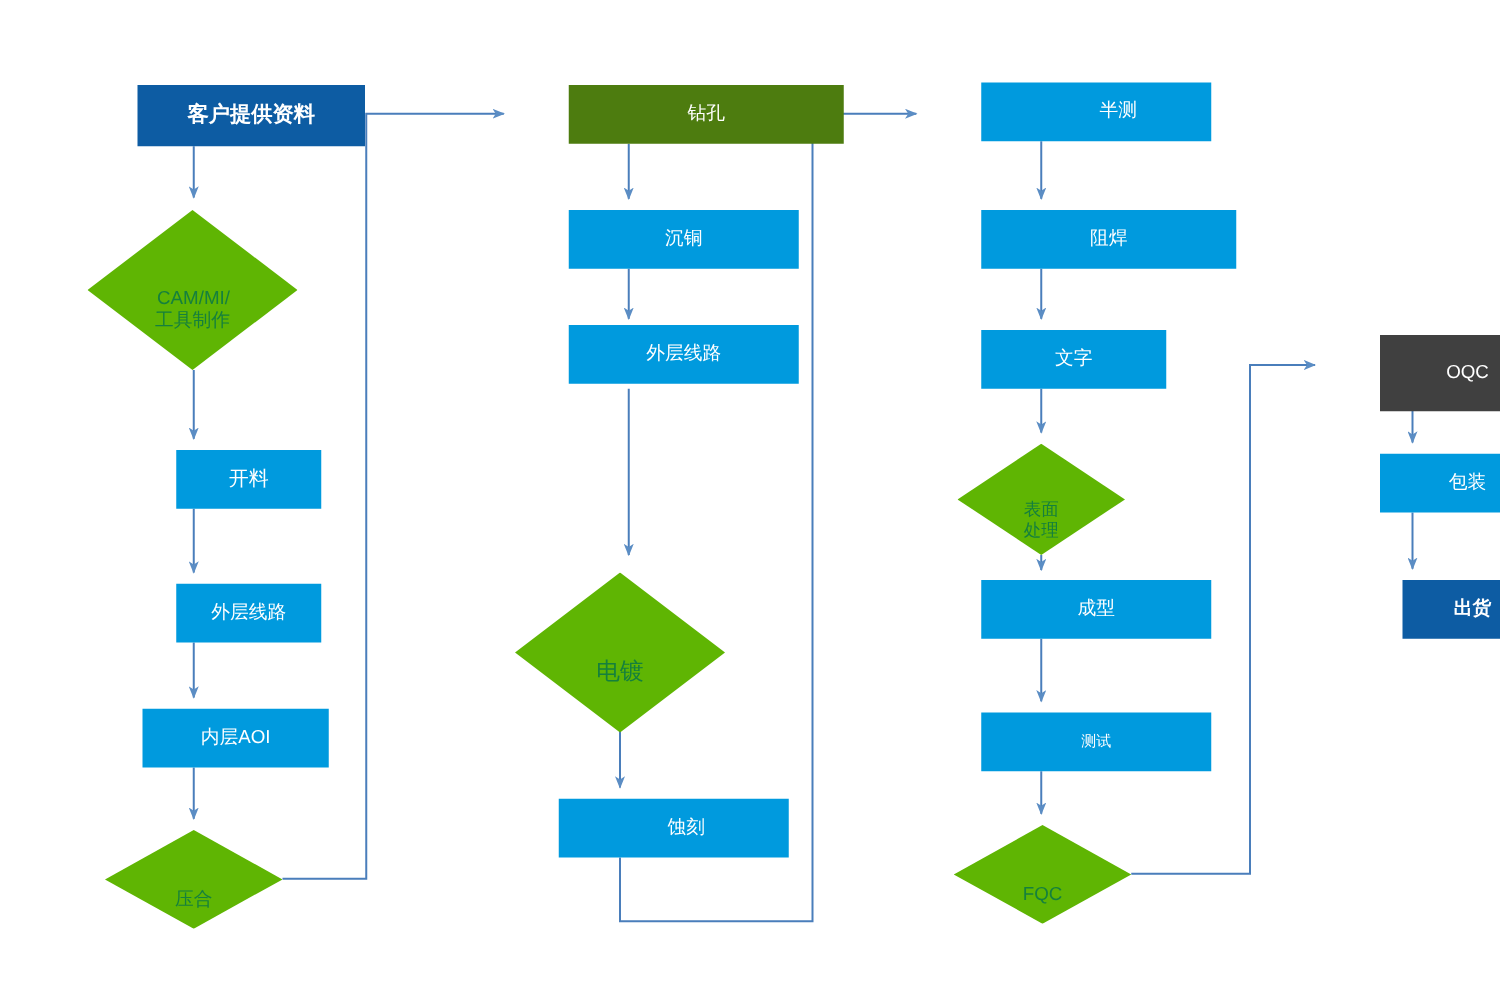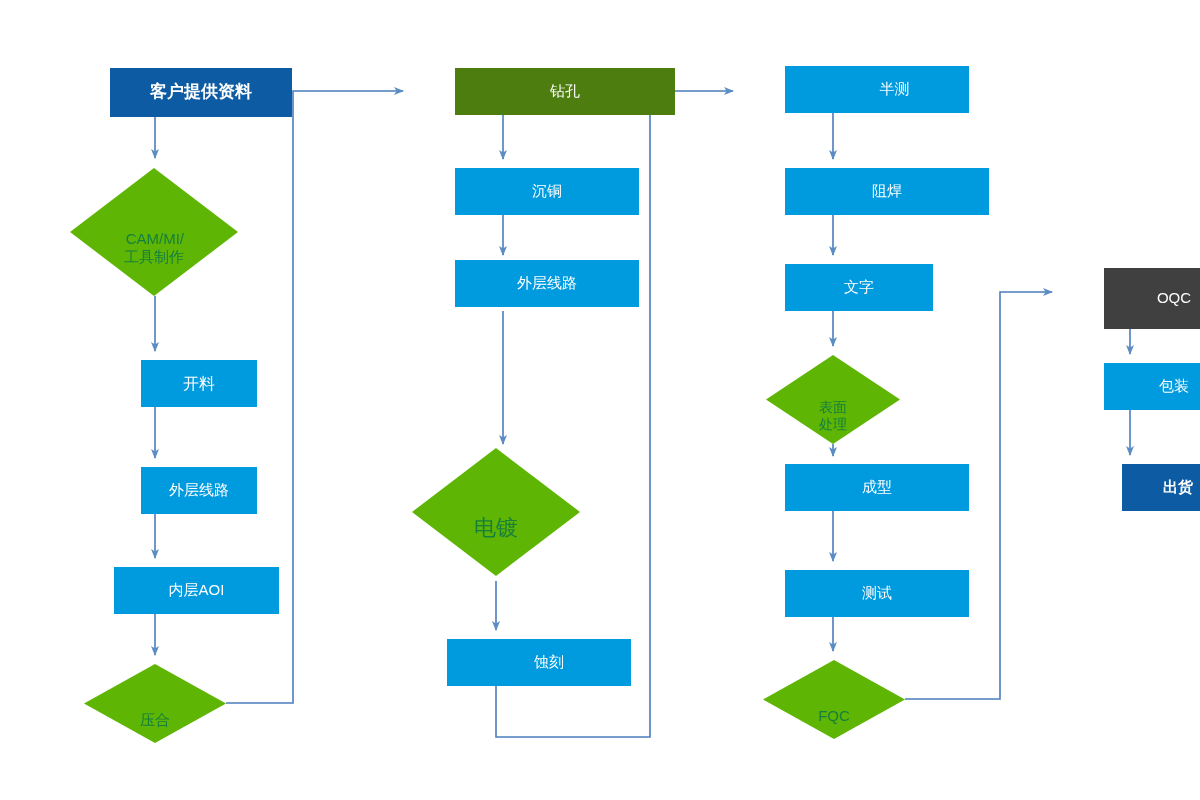--- a/index.html
+++ b/index.html
@@ -107,40 +107,40 @@
   </svg>
 
   <div id="node-layer">
       <div class="node rect start-end" style="left: 66px; top: 68px; width: 182px; height: 49px; font-size: 17px; background: rgb(13, 92, 163);"><span class="lbl">客户提供资料</span></div>
       <div class="node diamond-wrap" style="left: 70px; top: 168px; width: 168px; height: 128px; font-size: 15px;"><svg class="diamond-shape" viewBox="0 0 168 128" preserveAspectRatio="none">
           <polygon points="84,0 168,64 84,128 0,64" fill="#5FB503"></polygon>
         </svg><div class="diamond-label">CAM/MI/
 工具制作</div></div>
       <div class="node rect" style="left: 97px; top: 360px; width: 116px; height: 47px; font-size: 16px; background: rgb(0, 154, 222);"><span class="lbl">开料</span></div>
       <div class="node rect" style="left: 97px; top: 467px; width: 116px; height: 47px; font-size: 15px; background: rgb(0, 154, 222);"><span class="lbl">外层线路</span></div>
-      <div class="node rect" style="left: 70px; top: 567px; width: 165px; height: 47px; font-size: 15px; background: rgb(0, 154, 222);"><span class="lbl">内层AOI</span></div>
+      <div class="node rect" style="left: 70px; top: 567px; width: 149px; height: 47px; font-size: 15px; background: rgb(0, 154, 222);"><span class="lbl">内层AOI</span></div>
       <div class="node diamond-wrap" style="left: 84px; top: 664px; width: 142px; height: 79px; font-size: 15px;"><svg class="diamond-shape" viewBox="0 0 142 79" preserveAspectRatio="none">
           <polygon points="71,0 142,39.5 71,79 0,39.5" fill="#5FB503"></polygon>
         </svg><div class="diamond-label">压合</div></div>
       <div class="node rect" style="left: 411px; top: 68px; width: 220px; height: 47px; font-size: 15px; background: #4d7c0f;"><span class="lbl">钻孔</span></div>
       <div class="node rect" style="left: 411px; top: 168px; width: 184px; height: 47px; font-size: 15px; background: rgb(0, 154, 222);"><span class="lbl">沉铜</span></div>
       <div class="node rect" style="left: 411px; top: 260px; width: 184px; height: 47px; font-size: 15px; background: rgb(0, 154, 222);"><span class="lbl">外层线路</span></div>
-      <div class="node diamond-wrap" style="left: 412px; top: 448px; width: 168px; height: 128px; font-size: 22px;"><svg class="diamond-shape" viewBox="0 0 168 128" preserveAspectRatio="none">
+      <div class="node diamond-wrap" style="left: 412px; top: 458px; width: 168px; height: 128px; font-size: 19px;"><svg class="diamond-shape" viewBox="0 0 168 128" preserveAspectRatio="none">
           <polygon points="84,0 168,64 84,128 0,64" fill="#5FB503"></polygon>
         </svg><div class="diamond-label">电镀</div></div>
       <div class="node rect" style="left: 403px; top: 639px; width: 184px; height: 47px; font-size: 15px; background: rgb(0, 154, 222); padding-left: 20px;"><span class="lbl">蚀刻</span></div>
       <div class="node rect" style="left: 741px; top: 66px; width: 184px; height: 47px; font-size: 15px; background: rgb(0, 154, 222); padding-left: 35px;"><span class="lbl">半测</span></div>
       <div class="node rect" style="left: 741px; top: 168px; width: 204px; height: 47px; font-size: 15px; background: rgb(0, 154, 222);"><span class="lbl">阻焊</span></div>
       <div class="node rect" style="left: 741px; top: 264px; width: 148px; height: 47px; font-size: 15px; background: rgb(0, 154, 222);"><span class="lbl">文字</span></div>
       <div class="node diamond-wrap" style="left: 766px; top: 355px; width: 134px; height: 89px; font-size: 14px;"><svg class="diamond-shape" viewBox="0 0 134 89" preserveAspectRatio="none">
           <polygon points="67,0 134,44.5 67,89 0,44.5" fill="#5FB503"></polygon>
         </svg><div class="diamond-label">表面
 处理</div></div>
       <div class="node rect" style="left: 741px; top: 464px; width: 184px; height: 47px; font-size: 15px; background: rgb(0, 154, 222);"><span class="lbl">成型</span></div>
-      <div class="node rect" style="left: 741px; top: 570px; width: 184px; height: 47px; font-size: 15px; background: rgb(0, 154, 222);"><span class="lbl">测试</span></div>
+      <div class="node rect" style="left: 741px; top: 570px; width: 184px; height: 47px; font-size: 12px; background: rgb(0, 154, 222);"><span class="lbl">测试</span></div>
       <div class="node diamond-wrap" style="left: 763px; top: 660px; width: 142px; height: 79px; font-size: 15px;"><svg class="diamond-shape" viewBox="0 0 142 79" preserveAspectRatio="none">
           <polygon points="71,0 142,39.5 71,79 0,39.5" fill="#5FB503"></polygon>
         </svg><div class="diamond-label">FQC</div></div>
       <div class="node rect" style="left: 1060px; top: 268px; width: 140px; height: 61px; font-size: 15px; background: #404040;"><span class="lbl">OQC</span></div>
       <div class="node rect" style="left: 1060px; top: 363px; width: 140px; height: 47px; font-size: 15px; background: rgb(0, 154, 222);"><span class="lbl">包装</span></div>
       <div class="node rect start-end" style="left: 1078px; top: 464px; width: 112px; height: 47px; font-size: 15px; background: rgb(13, 92, 163);"><span class="lbl">出货</span></div>
     </div>
 
 </div>
 

